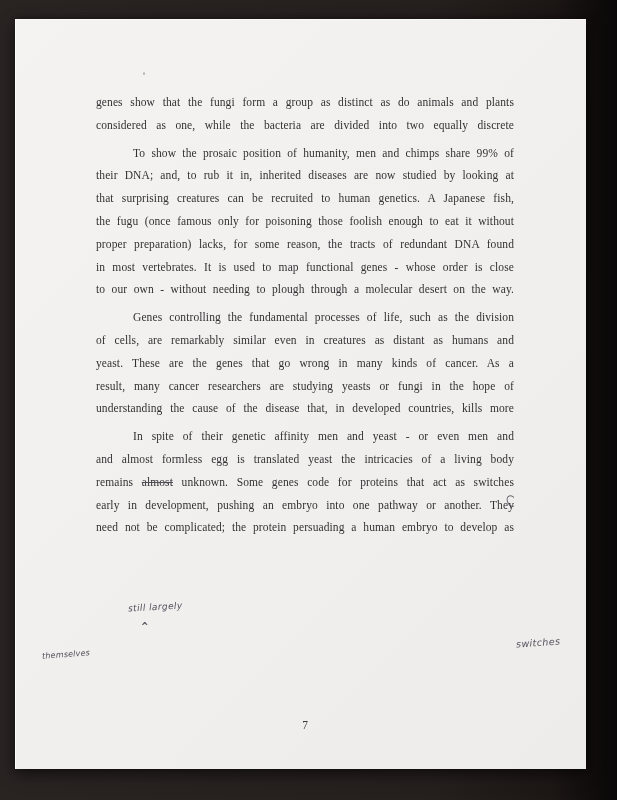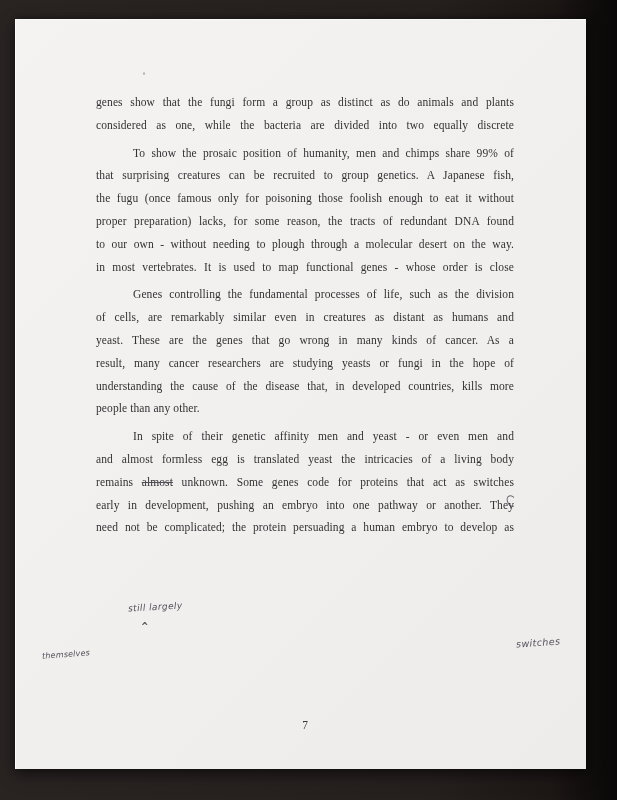--- a/index.html
+++ b/index.html
@@ -125,33 +125,33 @@
 <div class="stage">
   <div class="paper">
     <div class="speck"></div>
     <div class="text-block">
         <div class="para">
           <div class="line">genes show that the fungi form a group as distinct as do animals and plants</div>
           <div class="line">considered as one, while the bacteria are divided into two equally discrete</div>
         </div>
         <div class="para">
           <div class="line indent">To show the prosaic position of humanity, men and chimps share 99% of</div>
-          <div class="line">that surprising creatures can be recruited to group genetics.  A Japanese fish,</div>
+          <div class="line">their DNA; and, to rub it in, inherited diseases are now studied by looking at</div>
+          <div class="line">that surprising creatures can be recruited to human genetics.  A Japanese fish,</div>
           <div class="line">the fugu (once famous only for poisoning those foolish enough to eat it without</div>
           <div class="line">proper preparation) lacks, for some reason, the tracts of redundant DNA found</div>
+          <div class="line">in most vertebrates.  It is used to map functional genes - whose order is close</div>
           <div class="line">to our own - without needing to plough through a molecular desert on the way.</div>
-          <div class="line">in most vertebrates.  It is used to map functional genes - whose order is close</div>
         </div>
         <div class="para">
           <div class="line indent">Genes controlling the fundamental processes of life, such as the division</div>
           <div class="line">of cells, are remarkably similar even in creatures as distant as humans and</div>
           <div class="line">yeast.  These are the genes that go wrong in many kinds of cancer.  As a</div>
           <div class="line">result, many cancer researchers are studying yeasts or fungi in the hope of</div>
           <div class="line">understanding the cause of the disease that, in developed countries, kills more</div>
-          <div class="line no-just">people than any other.</div>
         </div>
         <div class="para">
           <div class="line indent">In spite of their genetic affinity men and yeast - or even men and</div>
           <div class="line">and almost formless egg is translated yeast the intricacies of a living body</div>
           <div class="line"><span>remains </span><span class="strike">almost</span><span> unknown.  Some genes code for proteins that act as switches</span></div>
           <div class="line"><span>early in development, pushing an embryo into one pathway or another.  The</span><span class="pen-scribble">y</span></div>
           <div class="line">need not be complicated; the protein persuading a human embryo to develop as</div>
         </div>
       </div>
     <div class="ann ann-insert">still largely</div>

